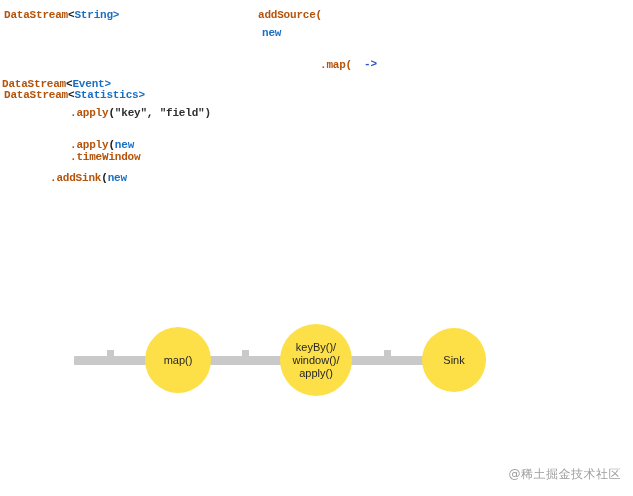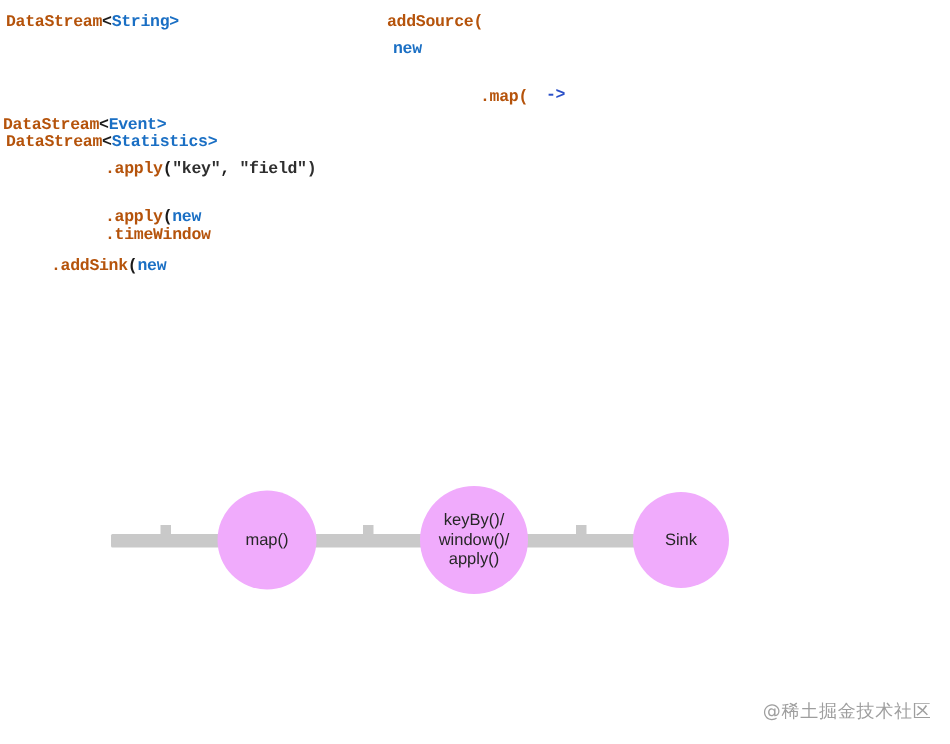--- a/index.html
+++ b/index.html
@@ -49,21 +49,21 @@
   #flow-diagram {
     position: absolute;
     left: 0;
     top: 300px;
     width: 633px;
     height: 130px;
   }
   .flow-node {
     position: absolute;
     border-radius: 50%;
-    background: #f0abfc;
+    background: #fde047;
     display: flex;
     align-items: center;
     justify-content: center;
     text-align: center;
     color: #262626;
     font-family: "Liberation Sans", sans-serif;
     font-size: 11px;
     line-height: 13px;
     box-sizing: border-box;
   }
@@ -101,21 +101,21 @@
     <div class="code-line soft" style="left: 4px; top: 8px;"><span class="tok t-type">DataStream</span><span class="tok t-punc">&lt;</span><span class="tok t-kw">String&gt;</span></div>
     <div class="code-line soft" style="left: 258px; top: 8px;"><span class="tok t-method">addSource(</span></div>
     <div class="code-line soft" style="left: 262px; top: 26px;"><span class="tok t-kw">new</span></div>
     <div class="code-line soft" style="left: 2px; top: 57px; margin-top: 20px;"><span class="tok t-type">DataStream</span><span class="tok t-punc">&lt;</span><span class="tok t-kw">Event&gt;</span></div>
     <div class="code-line soft" style="left: 276px; top: 58px; margin-left: 44px;"><span class="tok t-method">.map(</span></div>
     <div class="code-line soft" style="left: 364px; top: 57px;"><span class="tok t-arrow">-&gt;</span></div>
     <div class="code-line soft" style="left: 4px; top: 88px;"><span class="tok t-type">DataStream</span><span class="tok t-punc">&lt;</span><span class="tok t-kw">Statistics&gt;</span></div>
     <div class="code-line soft" style="left: 70px; top: 106px;"><span class="tok t-method">.apply</span><span class="tok t-punc">(</span><span class="tok t-faint">"key"</span><span class="tok t-punc">, </span><span class="tok t-faint">"field")</span></div>
     <div class="code-line soft" style="left: 70px; top: 122px; margin-top: 28px;"><span class="tok t-method">.timeWindow</span></div>
     <div class="code-line soft" style="left: 70px; top: 138px;"><span class="tok t-method">.apply</span><span class="tok t-punc">(</span><span class="tok t-kw">new</span></div>
-    <div class="code-line soft" style="left: 34px; top: 171px;"><span class="tok t-method">.addSink</span><span class="tok t-punc">(</span><span class="tok t-kw">new</span></div>
+    <div class="code-line soft" style="left: 50px; top: 171px;"><span class="tok t-method">.addSink</span><span class="tok t-punc">(</span><span class="tok t-kw">new</span></div>
   </div>
 
 <div id="flow-diagram">
     <div class="flow-edge" style="left: 74px; top: 56px; width: 72px;"></div>
     <div class="edge-nub" style="left: 107px; top: 50px;"></div>
     <div class="flow-edge" style="left: 208px; top: 56px; width: 74px;"></div>
     <div class="edge-nub" style="left: 242px; top: 50px;"></div>
     <div class="flow-edge" style="left: 350px; top: 56px; width: 74px;"></div>
     <div class="edge-nub" style="left: 384px; top: 50px;"></div>
     <div class="flow-node" style="left: 145px; top: 27px; width: 66px; height: 66px;">

